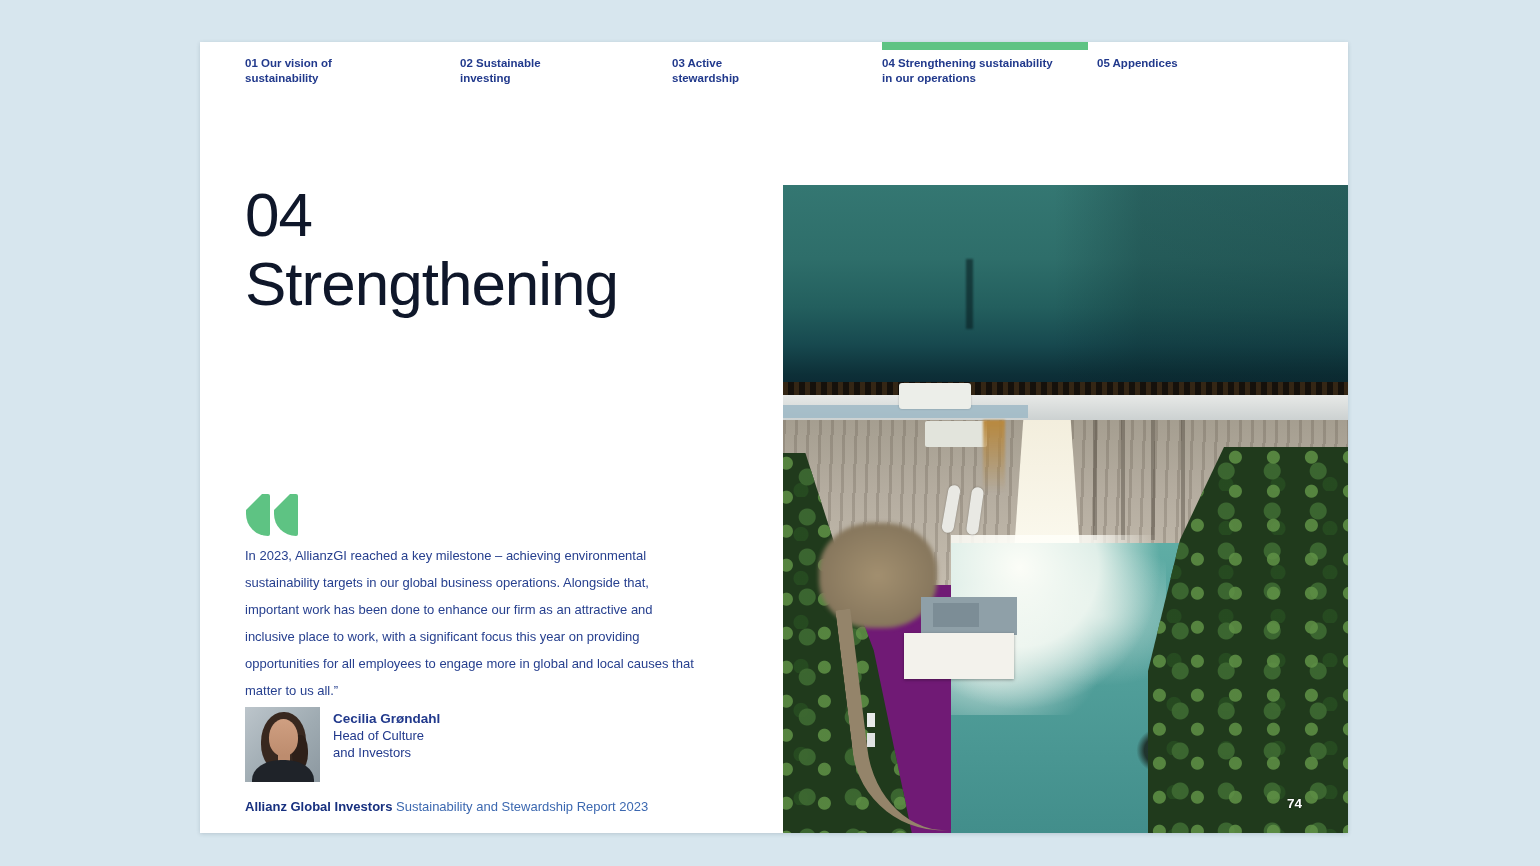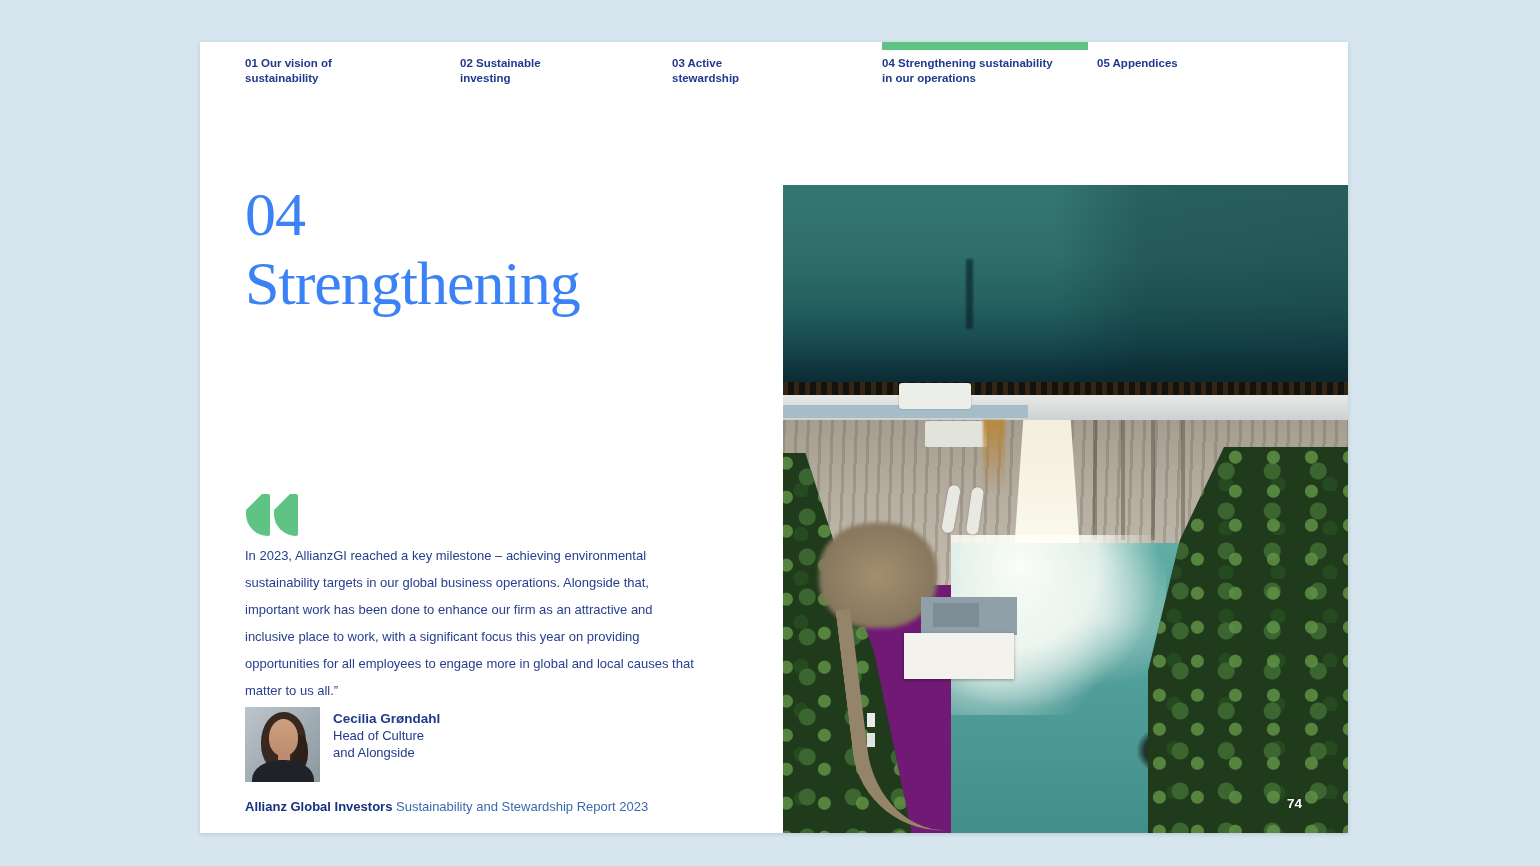--- a/index.html
+++ b/index.html
@@ -10,21 +10,21 @@
   .nav-bar{position:absolute;left:682px;top:0;width:206px;height:8px;background:#5ec383;}
   .nav-item{position:absolute;top:14px;width:190px;font-size:11.5px;line-height:15px;font-weight:600;color:#21398c;}
   .nav-item.n0{left:45px;width:110px;}
   .nav-item.n1{left:260px;width:100px;}
   .nav-item.n2{left:472px;width:95px;}
   .nav-item.n3{left:682px;width:185px;}
   .nav-item.n4{left:897px;width:120px;}
 
   
   .headline{position:absolute;left:45px;top:138px;font-size:62px;line-height:69px;font-weight:500;letter-spacing:-1px;}
-  .headline .green{color:#3b82f6;font-family:Liberation Serif, serif;}
+  .headline .green{color:#0f172a;}
   .headline .navy{color:#17307f;}
 
   
   .qmarks{position:absolute;left:46px;top:452px;height:44px;}
   .qmark{position:relative;display:inline-block;width:24px;height:42px;margin-right:4px;background:#5ec383;border-radius:2px 2px 2px 22px;}
   .qmark::before{content:"";position:absolute;left:0;top:0;width:0;height:0;border-style:solid;border-width:16px 16px 0 0;border-color:#ffffff transparent transparent transparent;}
   .quote{position:absolute;left:45px;top:500px;width:452px;font-size:13px;line-height:27px;font-weight:500;color:#27408f;}
 
   
   .avatar{position:absolute;left:45px;top:665px;width:75px;height:75px;overflow:hidden;background:linear-gradient(135deg,#bcc5cb,#9fabb2 55%,#8c98a0);}
@@ -137,21 +137,21 @@
     <div class="avatar">
       <span class="hair"></span>
       <span class="curl"></span>
       <span class="neck"></span>
       <span class="face"></span>
       <span class="body"></span>
     </div>
     <div class="person-caption">
       <div class="person-name">Cecilia Grøndahl</div>
       <div class="person-role">Head of Culture</div>
-      <div class="person-role">and Alongside</div>
+      <div class="person-role">and Investors</div>
     </div>
 
     <div class="footer">
       <span class="brand">Allianz Global Investors</span>
       <span class="report">Sustainability and Stewardship Report 2023</span>
     </div>
 
     <div class="photo">
       <div class="ph-water"></div>
       <div class="ph-water-shadow"></div>

